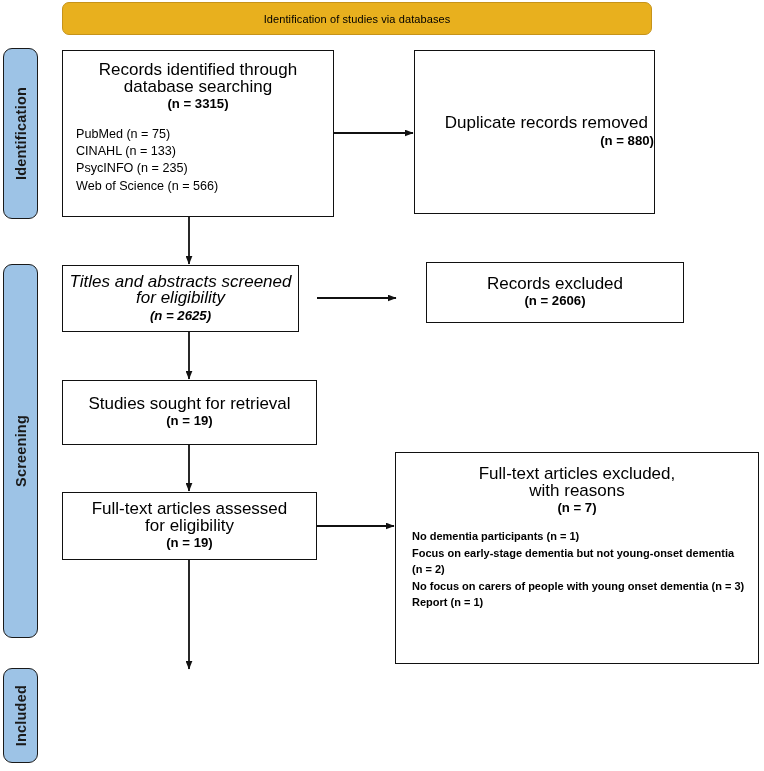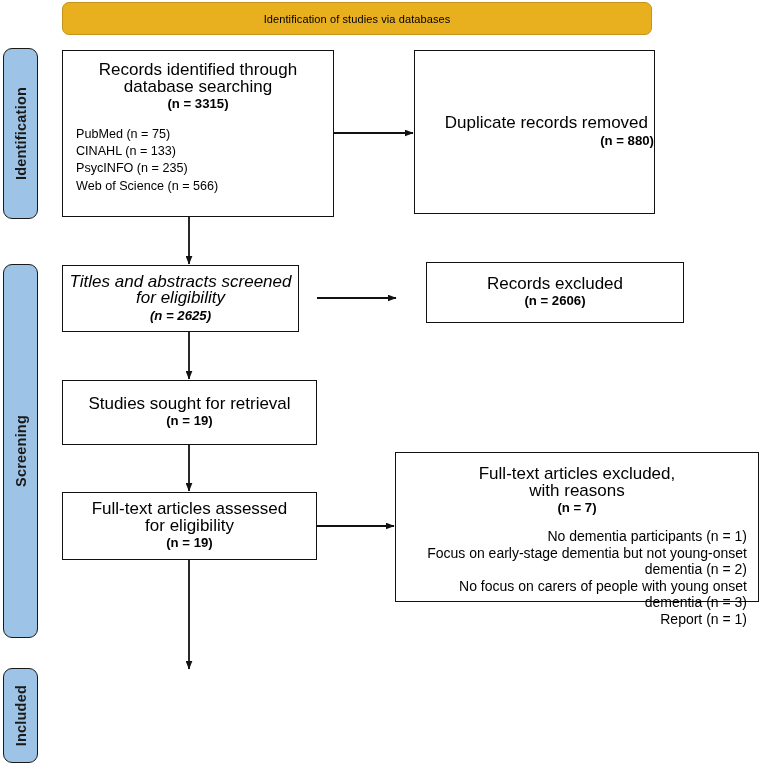--- a/index.html
+++ b/index.html
@@ -88,23 +88,24 @@
     font-size: 12.6px;
     line-height: 17.2px;
     text-align: left;
   }
   .box-sublist .sub-line {
     white-space: pre-line;
   }
   .box-reasons {
     margin-top: 12px;
     padding: 0 11px 0 16px;
-    font-size: 14px;
+    font-size: 11px;
     line-height: 16.6px;
-    text-align: right;
+    text-align: left;
+    font-weight: bold;
   }
   
   .connector-layer {
     position: absolute;
     left: 0;
     top: 0;
     width: 764px;
     height: 771px;
     pointer-events: none;
   }
@@ -162,21 +163,21 @@
     <div class="box-title">Studies sought for retrieval</div>
     <div class="box-count">(n = 19)</div>
   </div>
 
   <div class="flow-box" style="left:62px; top:492px; width:255px; height:68px;">
     <div class="box-title">Full-text articles assessed
 for eligibility</div>
     <div class="box-count">(n = 19)</div>
   </div>
 
-  <div class="flow-box align-top" style="left:395px; top:452px; width:364px; height:150px; padding-top:13px;">
+  <div class="flow-box align-top" style="left:395px; top:452px; width:364px; height:212px; padding-top:13px;">
     <div class="box-title">Full-text articles excluded,
 with reasons</div>
     <div class="box-count">(n = 7)</div>
     <div class="box-reasons">
       <div class="sub-line">No dementia participants (n = 1)</div>
       <div class="sub-line">Focus on early-stage dementia but not young-onset
 dementia (n = 2)</div>
       <div class="sub-line">No focus on carers of people with young onset
 dementia (n = 3)</div>
       <div class="sub-line">Report (n = 1)</div>

